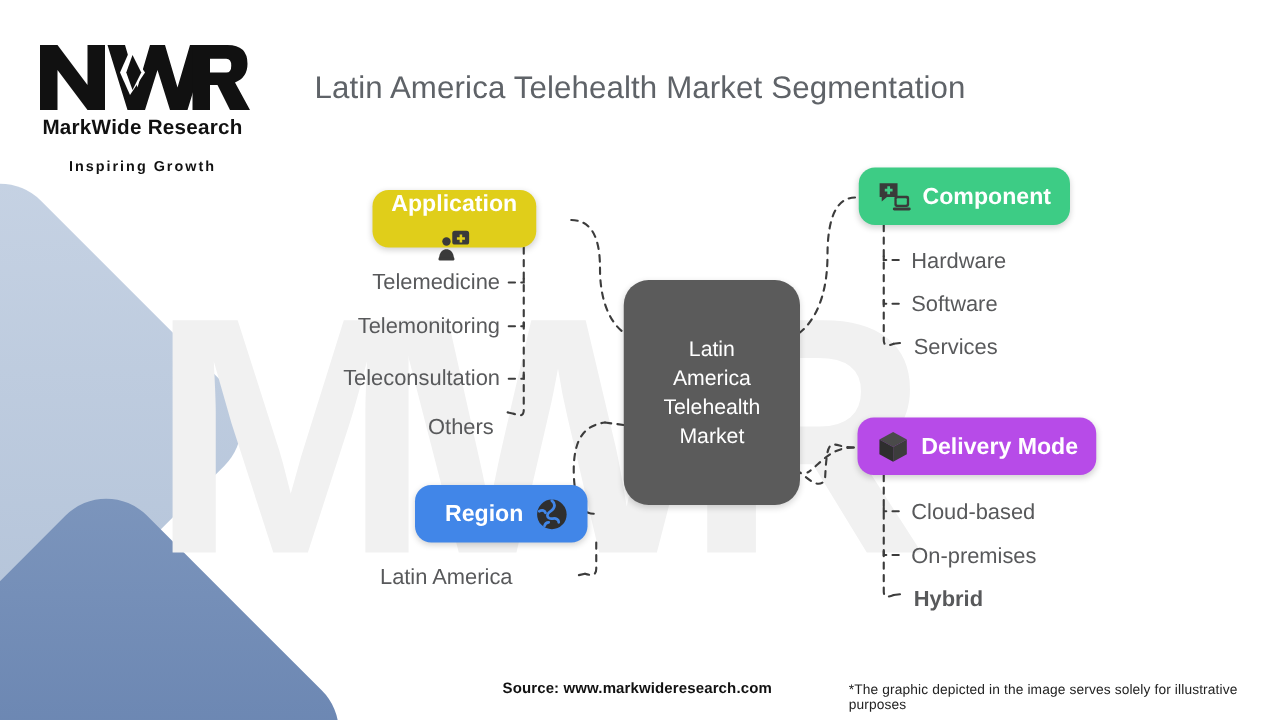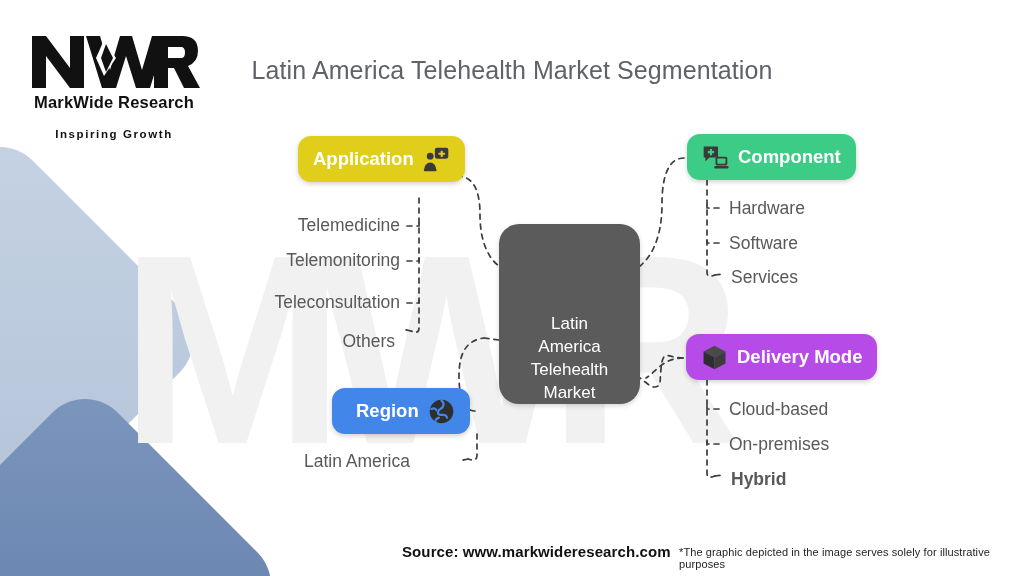--- a/index.html
+++ b/index.html
@@ -48,52 +48,52 @@
     font-size:25px;color:#5f6368;font-weight:400;letter-spacing:.1px;
   }
 
   
   #links{position:absolute;left:0;top:0;width:1024px;height:576px;}
 
   
   .center-node{
     position:absolute;left:499px;top:224px;width:141px;height:180px;
     background:#5b5b5b;border-radius:20px;
-    display:flex;align-items:flex-end;justify-content:center;
+    display:flex;align-items:center;justify-content:center;
     box-shadow:0 2px 5px rgba(0,0,0,.16);
   }
   .center-node span{
     color:#fff;font-size:17px;line-height:23px;text-align:center;font-weight:400;
   }
 
   
   .pill{
     position:absolute;height:46px;border-radius:13px;
     display:flex;align-items:center;gap:9px;padding:0 15px;
     box-shadow:0 2px 5px rgba(0,0,0,.18);
   }
   .pill .lbl{color:#fff;font-size:18.5px;font-weight:700;white-space:nowrap;}
   .pill .ico{width:27px;height:27px;display:block;flex:0 0 auto;}
 
-  #pill-application{left:298px;top:136px;background:#e0ce1a;}
+  #pill-application{left:298px;top:152px;background:#e0ce1a;flex-direction:column;}
   #pill-component{left:687px;top:134px;background:#3dcc85;}
   #pill-deliverymode{left:686px;top:334px;background:#b74be8;}
   #pill-region{left:332px;top:388px;background:#4186e8;padding-left:24px;}
 
   
   .sub{
     position:absolute;font-size:17.5px;color:#58595b;white-space:nowrap;
   }
   .sub.r{text-align:right;}
   .sub.l{text-align:center;}
 
   
   .src{
     position:absolute;left:402px;top:543px;
-    font-size:15px;font-weight:700;color:#111;letter-spacing:.1px;
+    font-size:12px;font-weight:700;color:#111;letter-spacing:.1px;
   }
   .disc{
     position:absolute;left:679px;top:546px;
     font-size:11px;color:#222;letter-spacing:.1px;
   }
 </style>
 </head>
 <body>
 
 <div id="stage">

